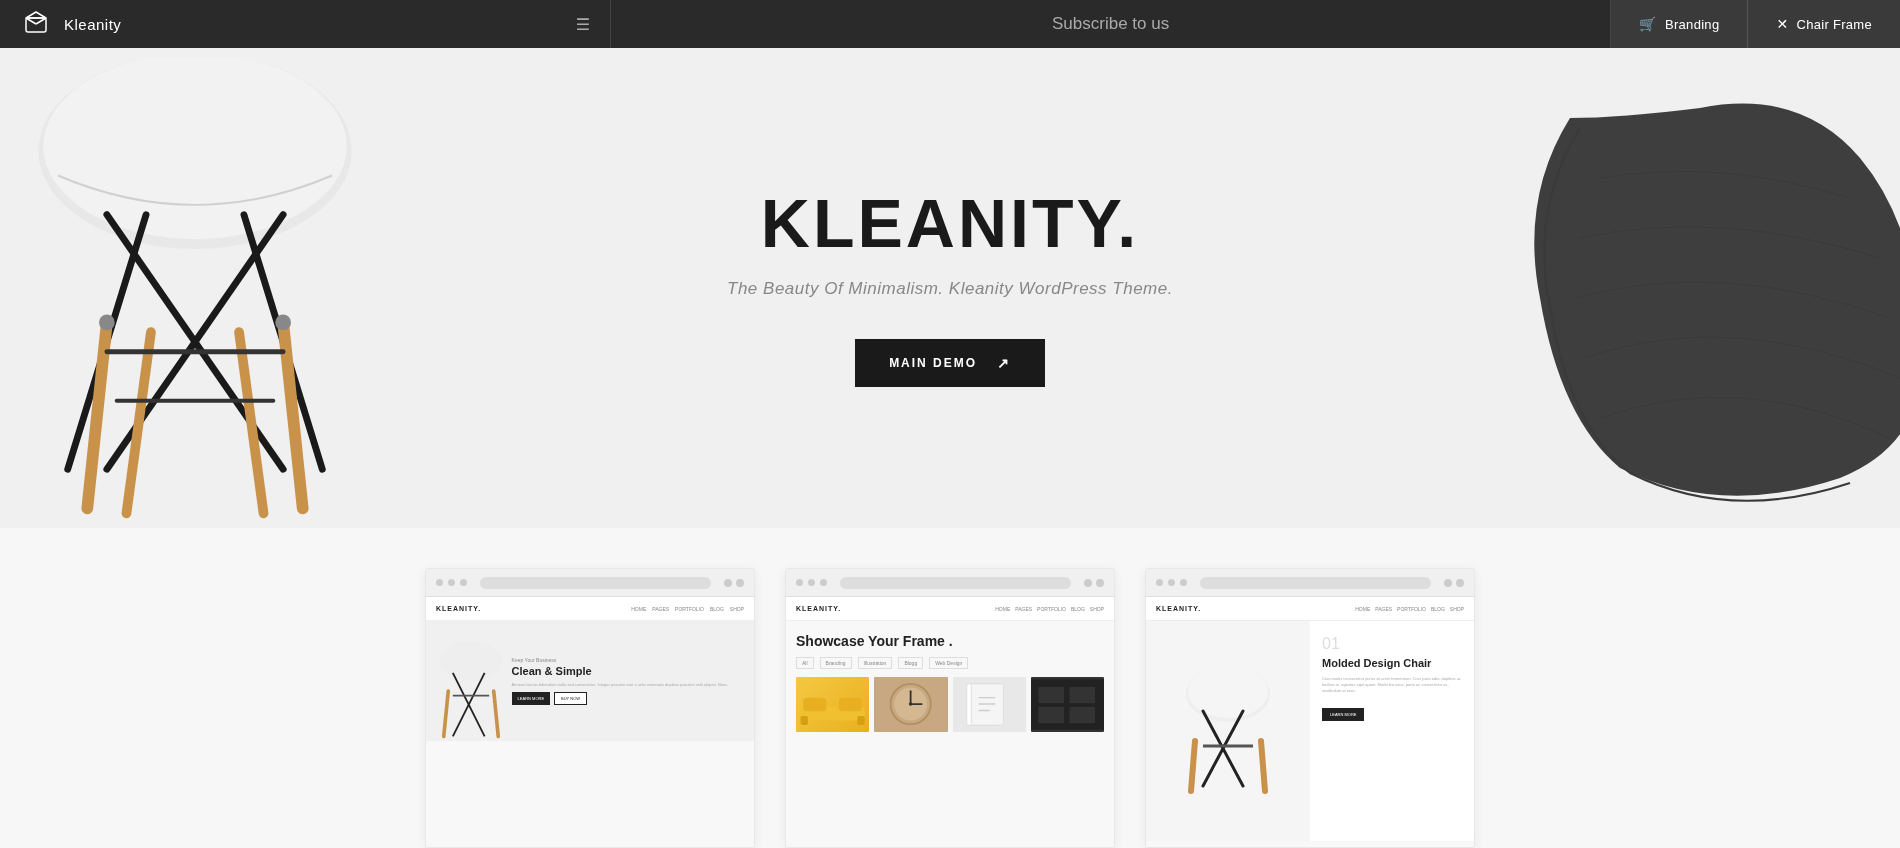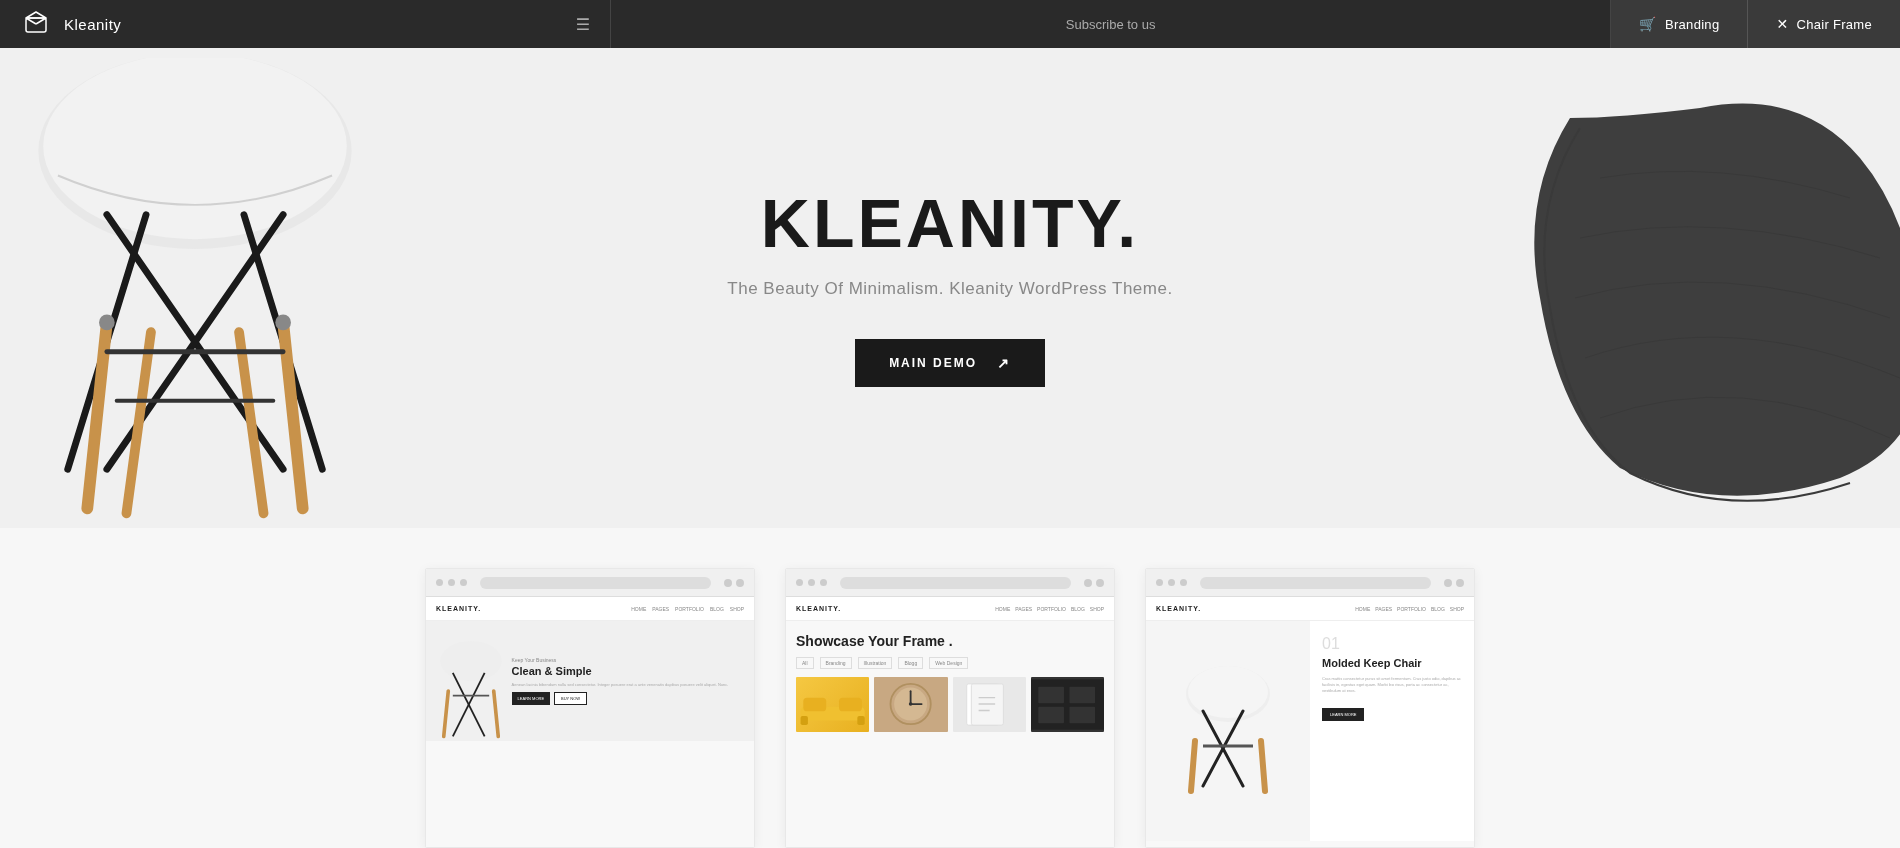--- a/index.html
+++ b/index.html
@@ -47,21 +47,21 @@
       display: flex;
       align-items: center;
       justify-content: center;
       border-left: 1px solid #444;
       border-right: 1px solid #444;
       height: 100%;
       padding: 0 20px;
     }
     .topbar-subscribe {
       color: #aaaaaa;
-      font-size: 13px;
+      font-size: 17px;
       cursor: pointer;
     }
     .topbar-right {
       display: flex;
       align-items: center;
       height: 100%;
     }
     .topbar-btn {
       display: flex;
       align-items: center;
@@ -134,20 +134,21 @@
       font-size: 68px;
       font-weight: 900;
       letter-spacing: 3px;
       color: #1a1a1a;
       line-height: 1;
       margin-bottom: 22px;
     }
     .hero-subtitle {
       font-size: 17px;
       color: #888888;
+      font-style: italic;
       letter-spacing: 0.5px;
       margin-bottom: 40px;
     }
     .hero-btn {
       display: inline-flex;
       align-items: center;
       gap: 20px;
       background: #1a1a1a;
       color: #ffffff;
       padding: 16px 34px;
@@ -665,21 +666,21 @@
             <ellipse cx="55" cy="26" rx="40" ry="26" fill="#f5f5f5"></ellipse>
             <line x1="30" y1="45" x2="70" y2="120" stroke="#222" stroke-width="3" stroke-linecap="round"></line>
             <line x1="70" y1="45" x2="30" y2="120" stroke="#222" stroke-width="3" stroke-linecap="round"></line>
             <line x1="22" y1="75" x2="18" y2="125" stroke="#c8924a" stroke-width="6" stroke-linecap="round"></line>
             <line x1="88" y1="75" x2="92" y2="125" stroke="#c8924a" stroke-width="6" stroke-linecap="round"></line>
             <line x1="30" y1="80" x2="80" y2="80" stroke="#555" stroke-width="3"></line>
           </svg>
         </div>
         <div class="preview3-right">
           <div class="preview3-num">01</div>
-          <div class="preview3-chair-title">Molded Keep Chair</div>
+          <div class="preview3-chair-title">Molded Design Chair</div>
           <div class="preview3-desc-text">Cras mattis consectetur purus sit amet fermentum. Cras justo odio, dapibus ac facilisis in, egestas eget quam. Morbi leo risus, porta ac consectetur ac, vestibulum at eros.</div>
           <button class="preview3-btn">LEARN MORE</button>
         </div>
       </div>
     </div>
   </div>
 
 </section>
 
 </body></html>

